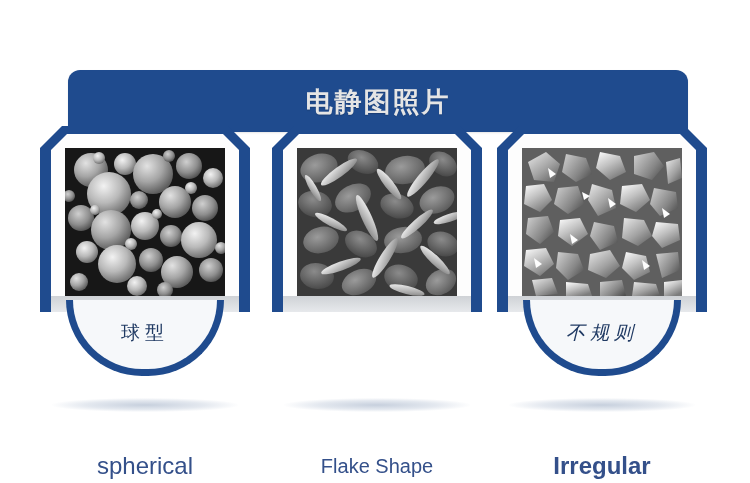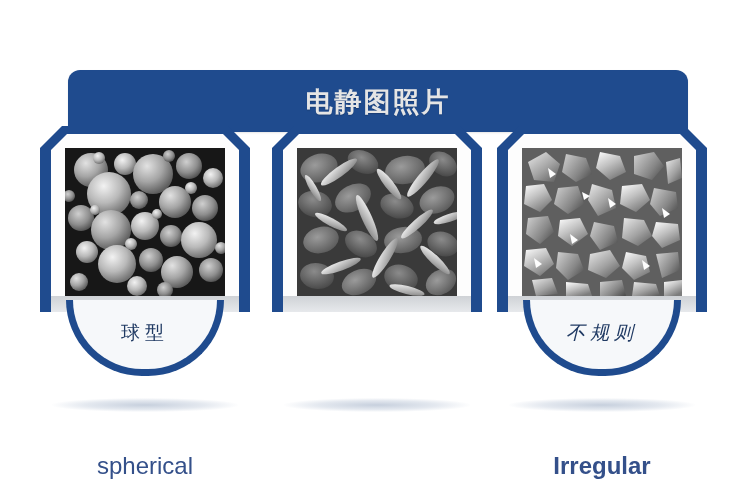--- a/index.html
+++ b/index.html
@@ -297,15 +297,16 @@
       <div class="ubox-fill"></div>
       <div class="ubox-label">不规则</div>
     </div>
   </div>
 
   <div class="shadow-ellipse c0"></div>
   <div class="shadow-ellipse c1"></div>
   <div class="shadow-ellipse c2"></div>
 
   <div class="caption c0">spherical</div>
+  <div class="caption c1">Flake Shape</div>
   <div class="caption c2">Irregular</div>
 
 </div>
 
 </body></html>

